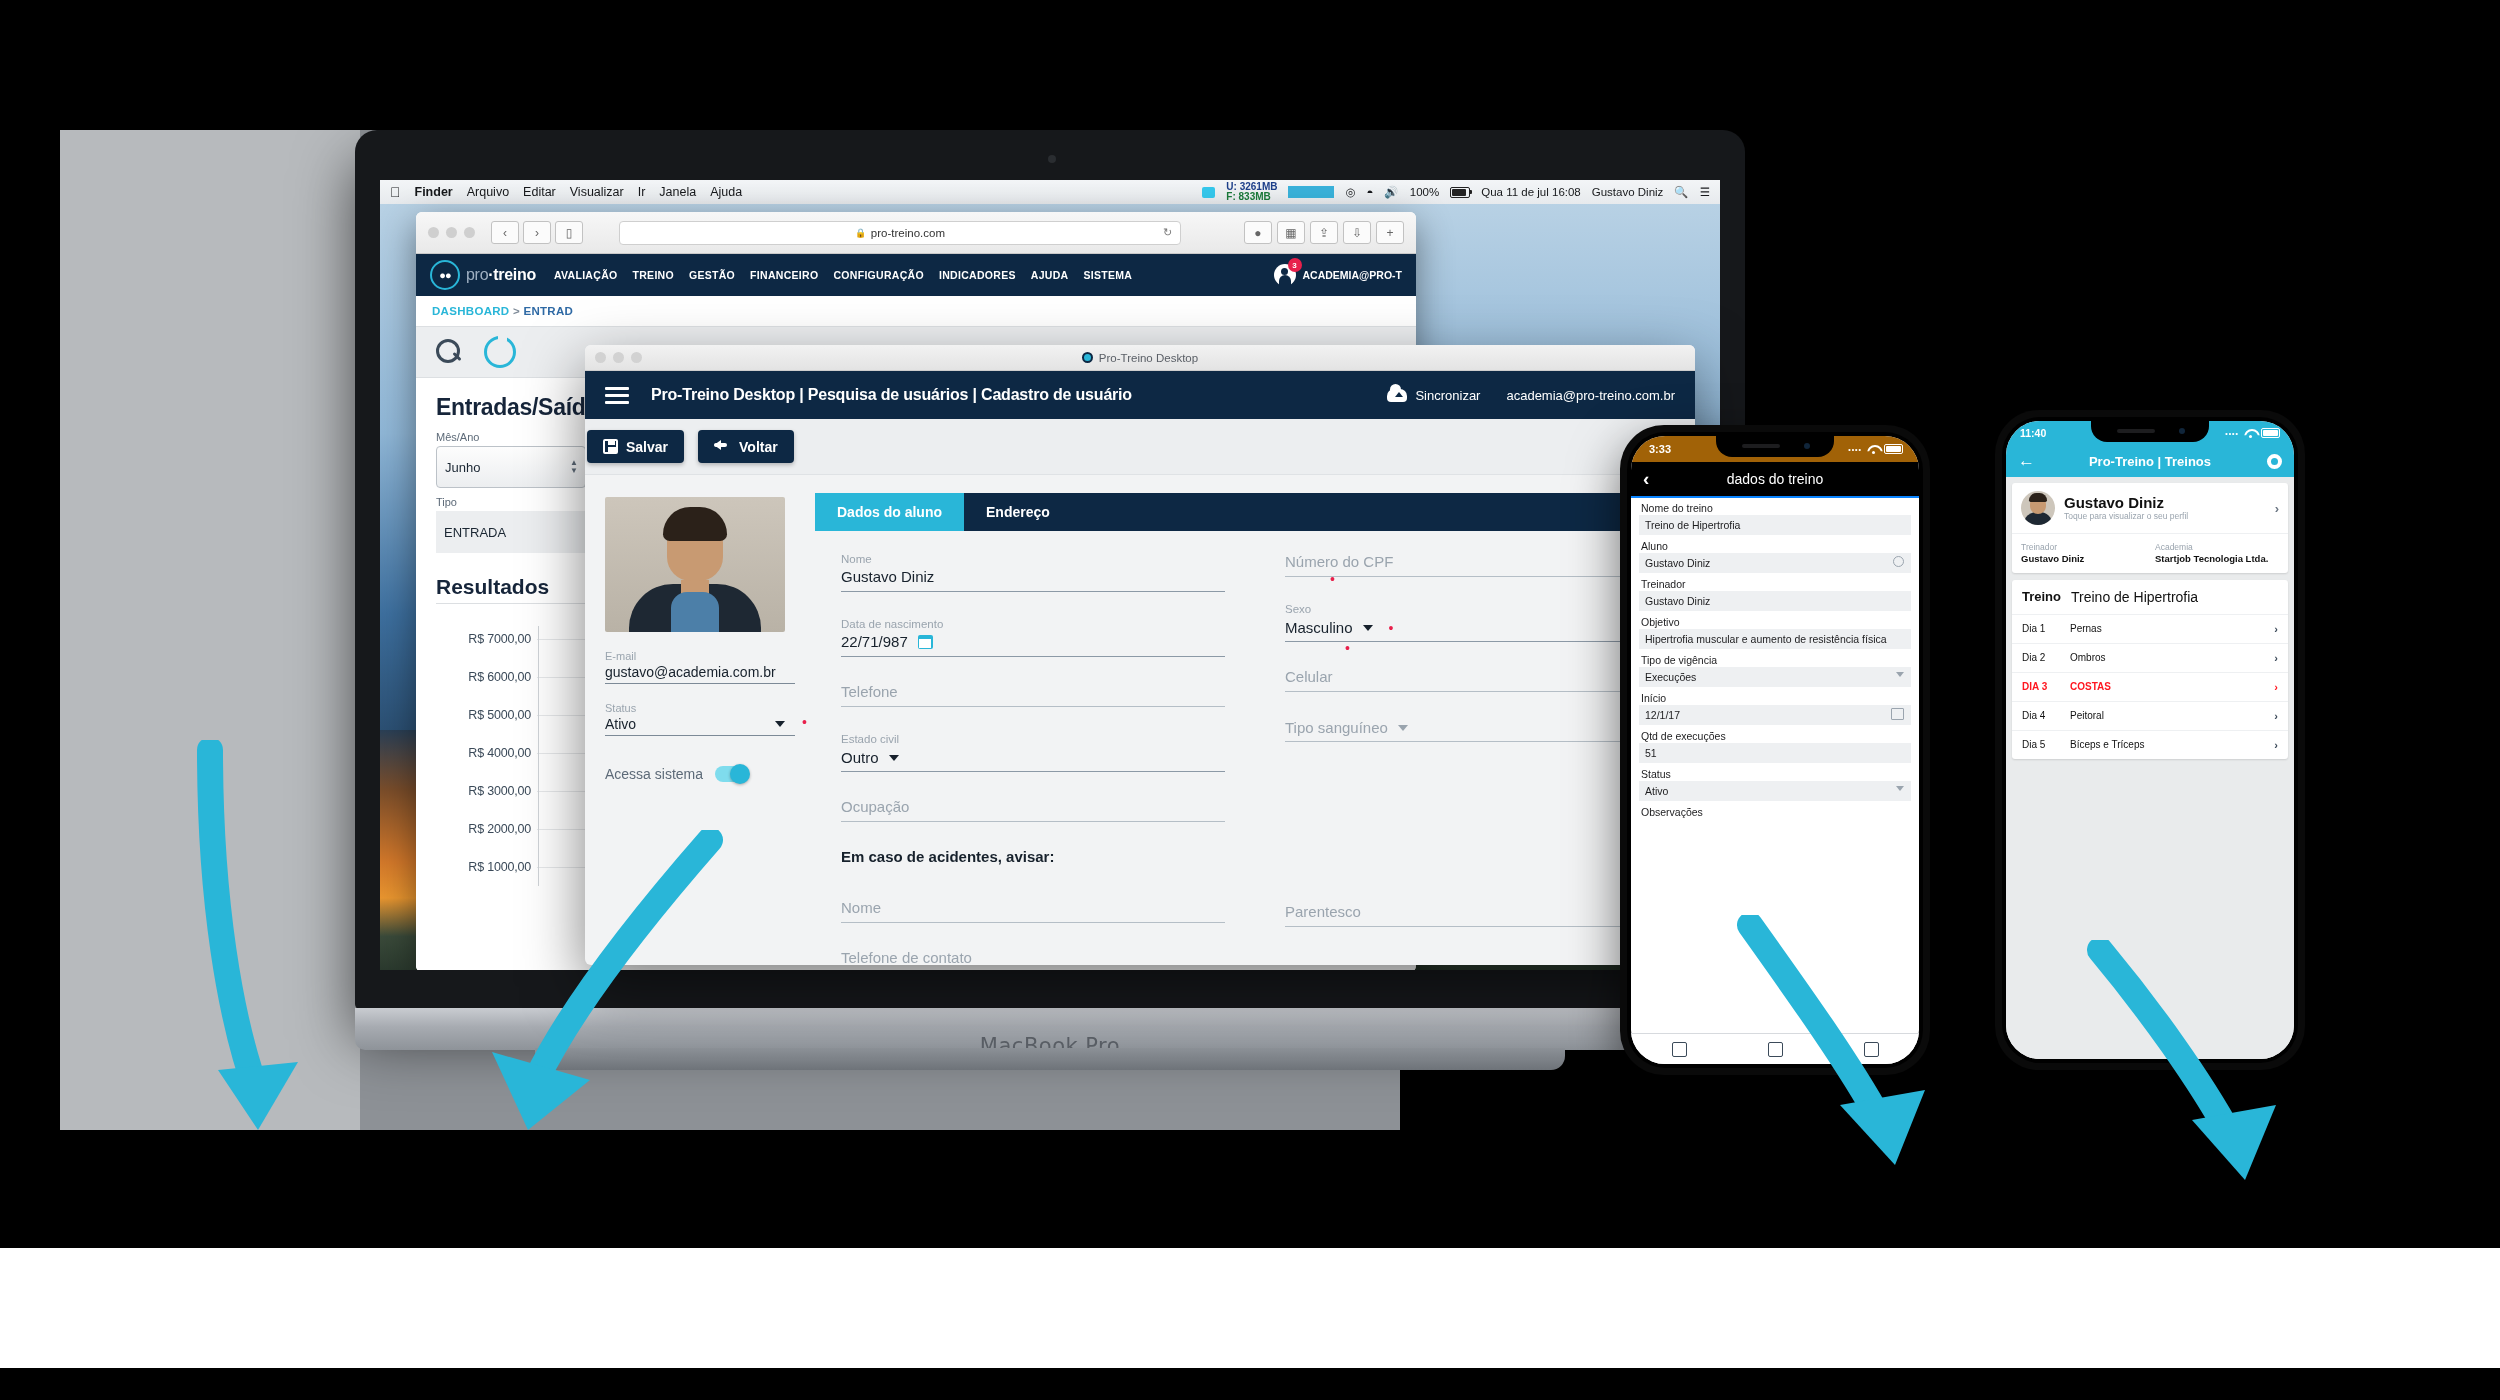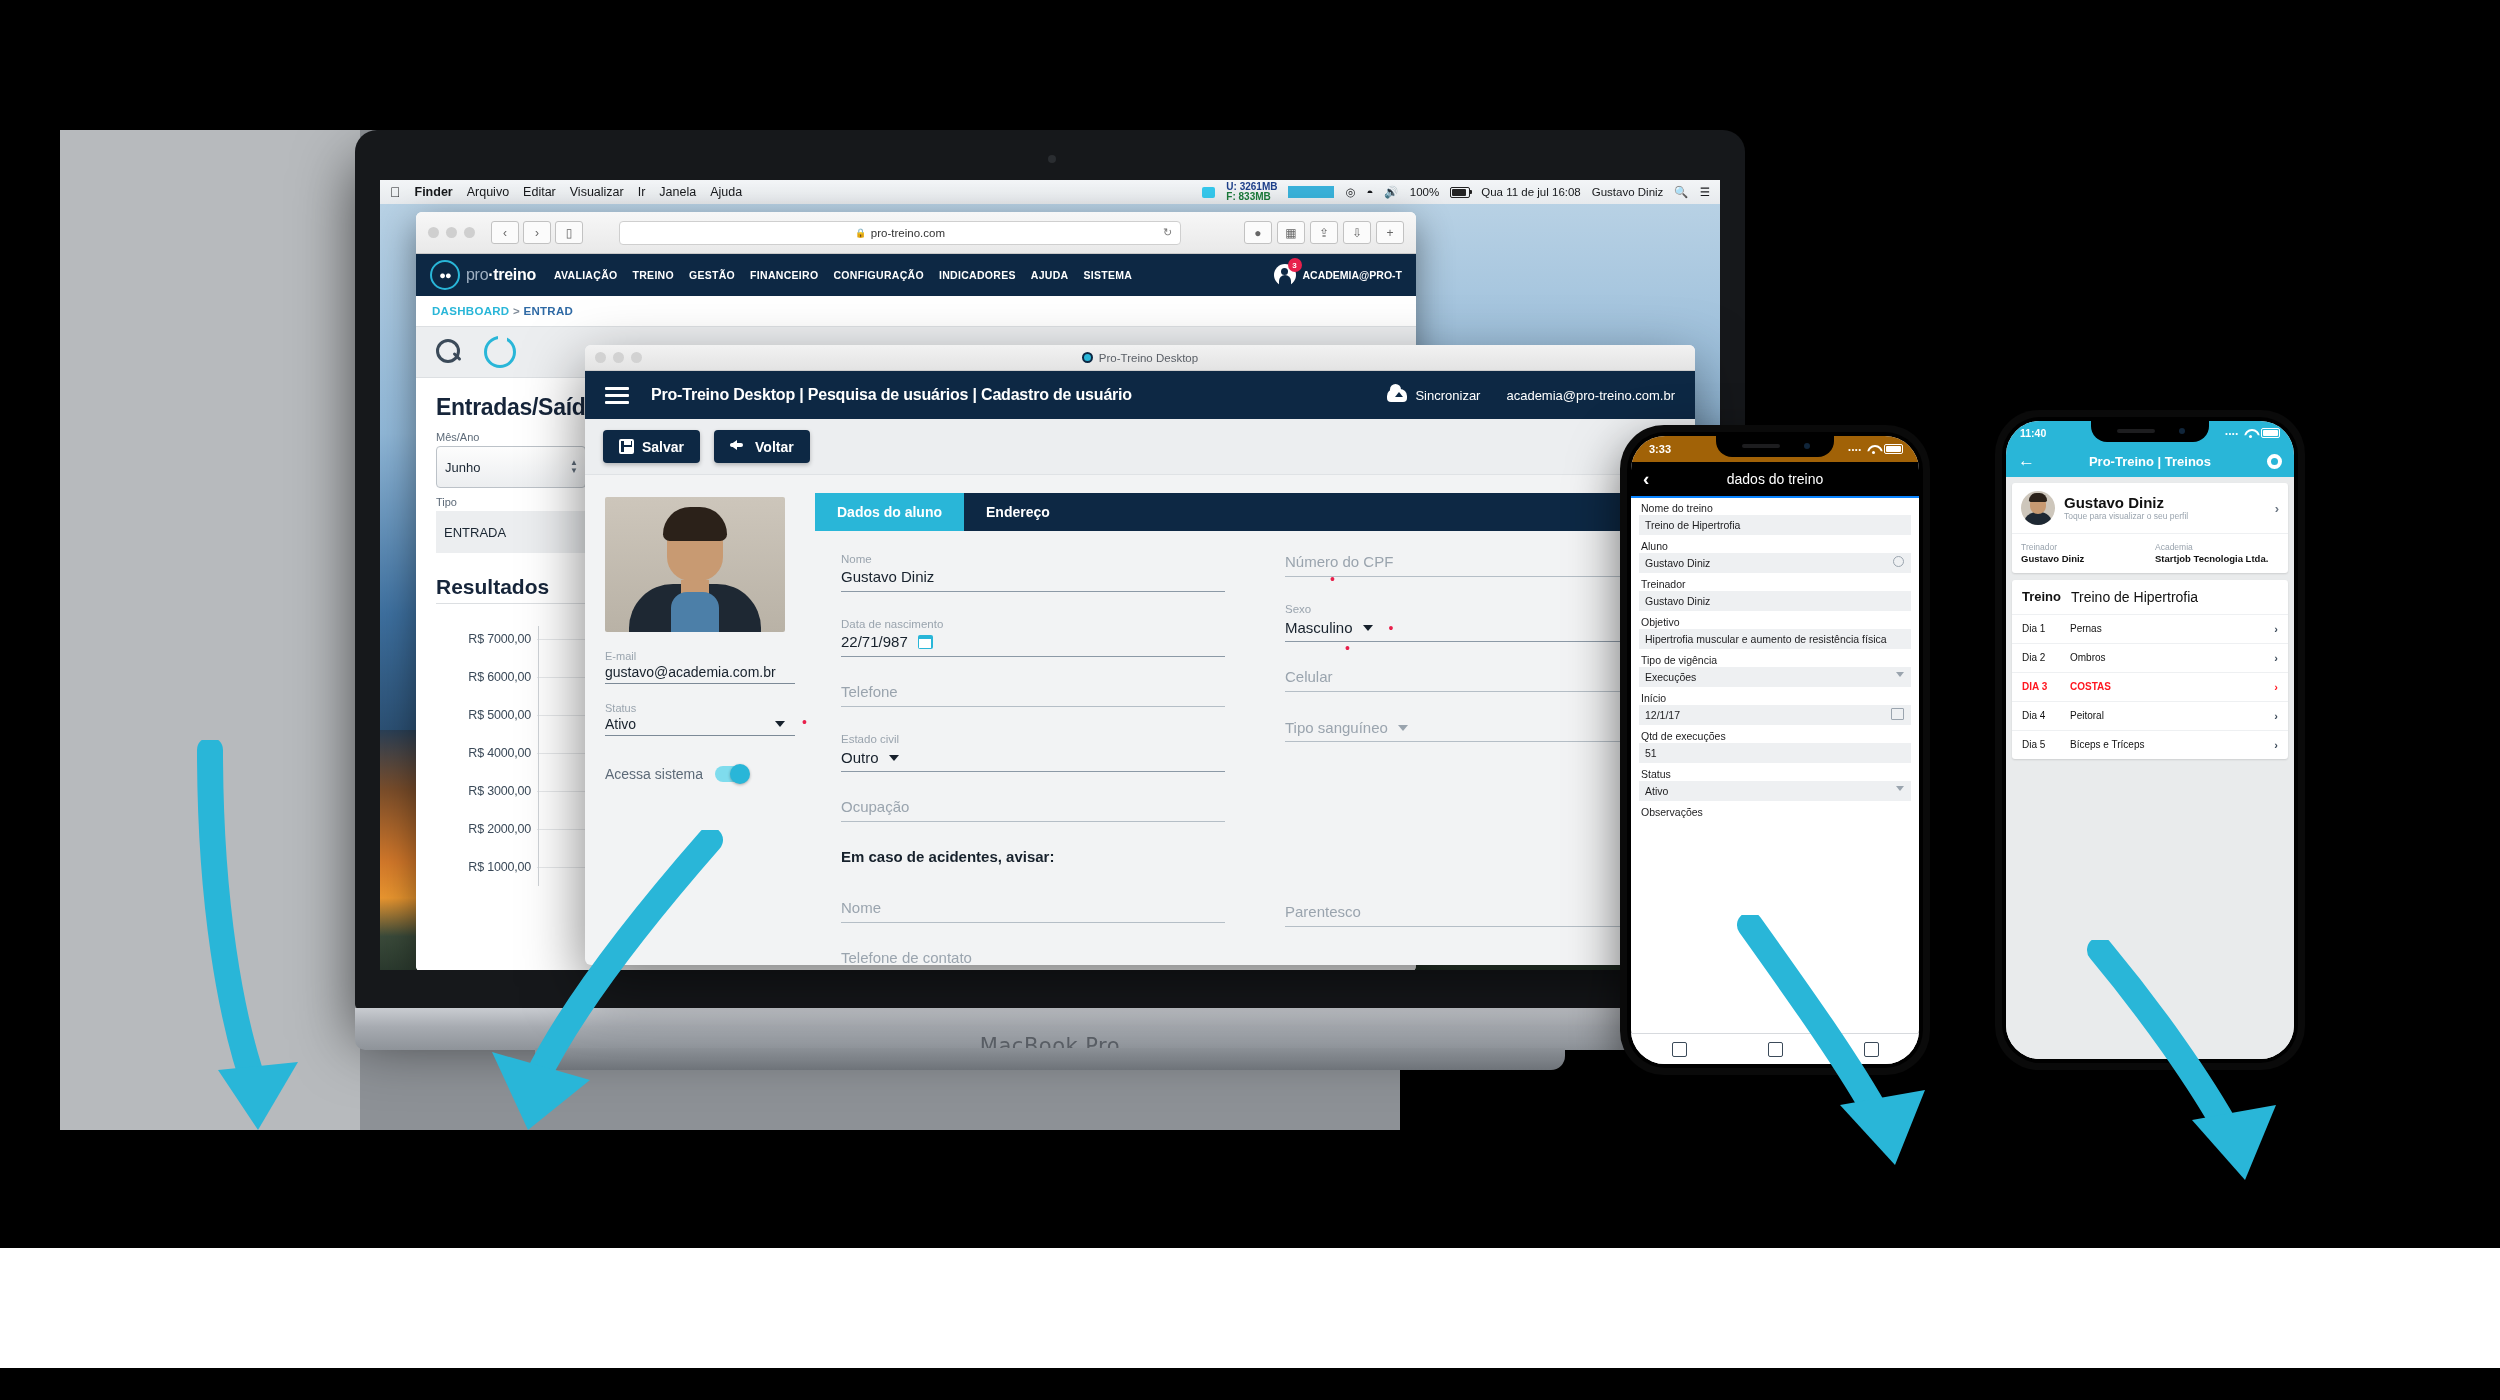--- a/index.html
+++ b/index.html
@@ -112,21 +112,21 @@
   .burger{width:24px;display:flex;flex-direction:column;gap:4px;}
   .burger i{height:3px;background:#fff;border-radius:1px;}
   .dapp-head-title{color:#fff;font-size:16px;font-weight:bold;letter-spacing:-.2px;}
   .dapp-head-right{margin-left:auto;display:flex;align-items:center;gap:26px;}
   .sync{display:flex;align-items:center;gap:8px;color:#fff;font-size:13px;}
   .cloud{width:20px;height:13px;background:#fff;border-radius:7px 7px 4px 4px;position:relative;}
   .cloud:before{content:"";position:absolute;left:3px;top:-5px;width:11px;height:11px;border-radius:50%;background:#fff;}
   .cloud i{position:absolute;left:8px;top:3px;width:0;height:0;border-left:4px solid transparent;border-right:4px solid transparent;
      border-bottom:5px solid #0d2844;z-index:2;}
   .dapp-acct{color:#fff;font-size:13px;}
-  .dapp-toolbar{height:56px;background:#eceef0;display:flex;align-items:center;gap:14px;padding:0 18px;box-sizing:border-box;border-bottom:1px solid #dfe2e5;}
+  .dapp-toolbar{height:56px;background:#eceef0;display:flex;align-items:center;gap:14px;padding:0 2px;box-sizing:border-box;border-bottom:1px solid #dfe2e5;}
   .btn-dark{background:#0d2844;color:#fff;border-radius:4px;height:33px;padding:0 16px;display:flex;align-items:center;gap:8px;
      font-size:14px;font-weight:bold;box-shadow:0 2px 4px rgba(0,0,0,.25);}
   .ic-save{width:15px;height:15px;border:2px solid #fff;border-radius:2px;position:relative;box-sizing:border-box;}
   .ic-save:before{content:"";position:absolute;left:3px;top:-1px;width:7px;height:5px;background:#fff;}
   .ic-save:after{content:"";position:absolute;left:2.5px;bottom:0;width:8px;height:5px;background:#fff;}
   .ic-back{width:17px;height:13px;position:relative;}
   .ic-back:before{content:"";position:absolute;left:0;top:3px;width:13px;height:4px;background:#fff;border-radius:2px;}
   .ic-back:after{content:"";position:absolute;left:0;top:0px;border-top:5px solid transparent;border-bottom:5px solid transparent;border-right:7px solid #fff;}
 
   .dapp-main{display:flex;height:490px;}

